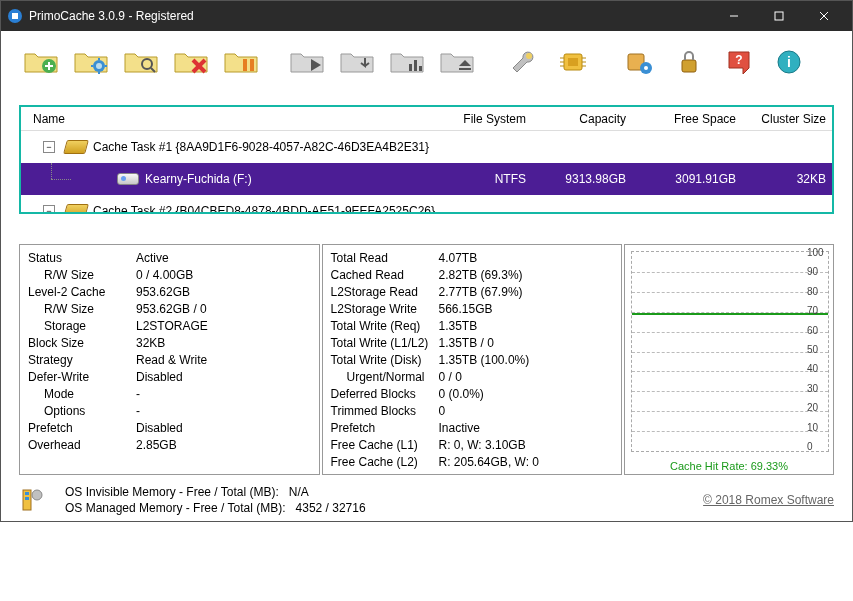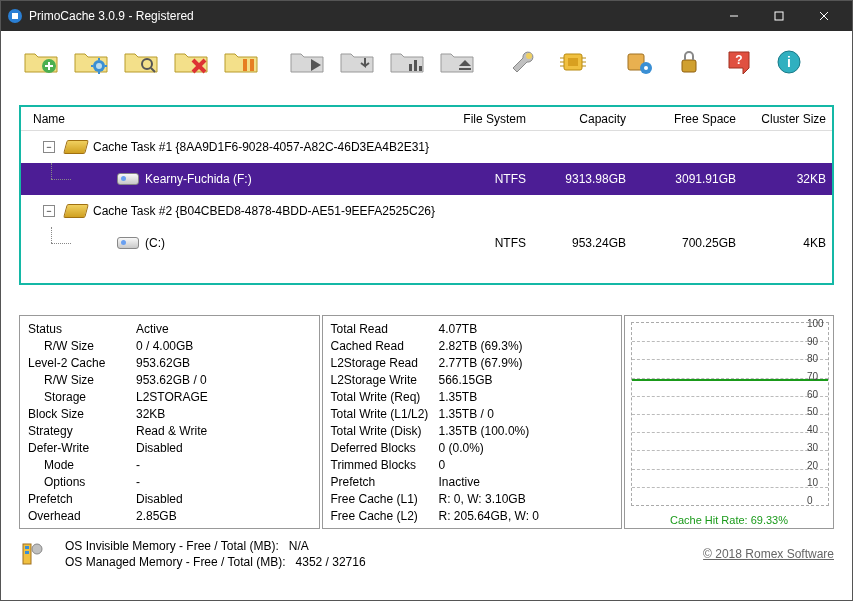--- a/index.html
+++ b/index.html
@@ -1,17 +1,17 @@
 <!DOCTYPE html>
 <html><head>
 <meta charset="utf-8">
 <style>
 * { box-sizing: border-box; margin: 0; padding: 0; }
 body { font-family: "Segoe UI", Tahoma, sans-serif; font-size: 12px; background: #fff; color: #000; }
-.window { width: 853px; height: 601px; border: 1px solid #555; background: #fff; display: flex; flex-direction: column; }
+.window { width: 853px; height: 522px; border: 1px solid #555; background: #fff; display: flex; flex-direction: column; }
 .titlebar { background: #2b2b2b; color: #fff; height: 30px; display: flex; align-items: center; padding: 0 6px; }
 .titlebar .app-icon { width: 16px; height: 16px; margin-right: 6px; }
 .titlebar .title { flex: 1; font-size: 12px; }
 .titlebar .wbtn { width: 45px; height: 30px; display: flex; align-items: center; justify-content: center; color: #fff; }
 .toolbar { display: flex; align-items: center; padding: 12px 18px 8px 18px; gap: 6px; }
 .toolbtn { width: 44px; height: 38px; display: flex; align-items: center; justify-content: center; border: 1px solid transparent; border-radius: 2px; position: relative; }
 .sep { width: 10px; }
 .panel { border: 2px solid #14b8a6; margin: 16px 18px; background: #fff; }
 .tree-panel { height: 180px; overflow: hidden; }
 .tree-header { display: flex; background: #fff; border-bottom: 1px solid #ddd; height: 24px; align-items: center; font-size: 12px; padding-left: 6px; }
@@ -330,20 +330,24 @@
         </div>
         <div class="stat-line">
           <div class="k">Total Write (L1/L2)</div>
           <div class="v">1.35TB / 0</div>
         </div>
         <div class="stat-line">
           <div class="k">Total Write (Disk)</div>
           <div class="v">1.35TB (100.0%)</div>
         </div>
         <div class="stat-line">
+          <div class="k indent">Urgent/Normal</div>
+          <div class="v">0 / 0</div>
+        </div>
+        <div class="stat-line">
           <div class="k">Deferred Blocks</div>
           <div class="v">0 (0.0%)</div>
         </div>
         <div class="stat-line">
           <div class="k">Trimmed Blocks</div>
           <div class="v">0</div>
         </div>
         <div class="stat-line">
           <div class="k">Prefetch</div>
           <div class="v">Inactive</div>

